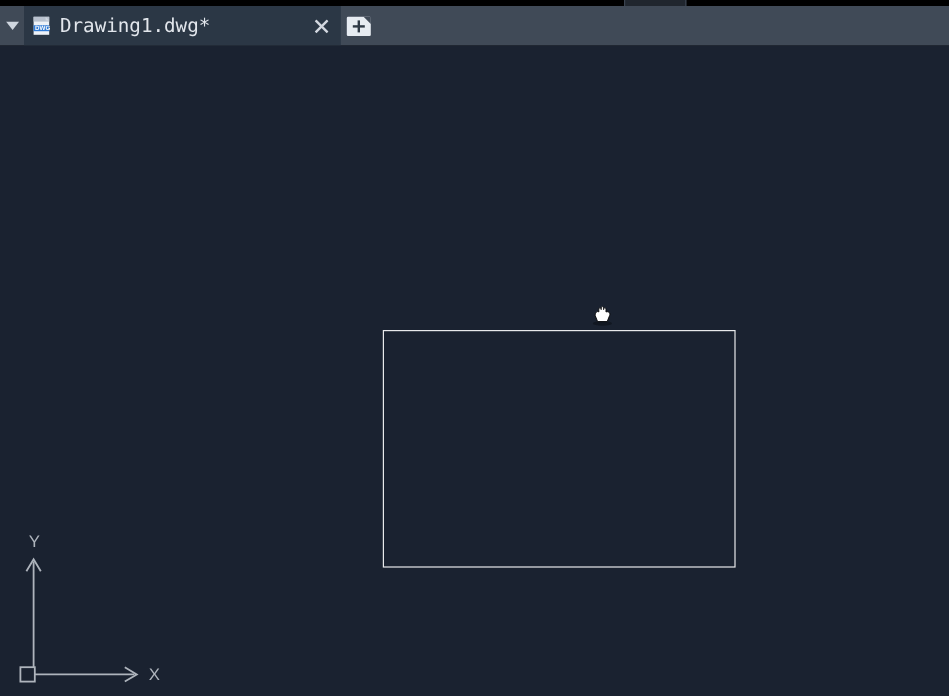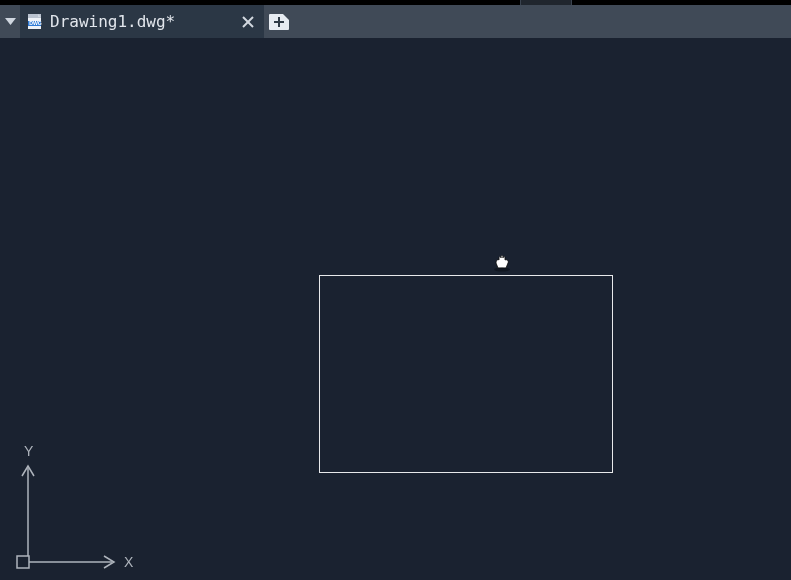--- a/index.html
+++ b/index.html
@@ -30,21 +30,21 @@
   }
   .tabbar-drop {
     width: 20px;
     display: flex;
     align-items: center;
     justify-content: center;
     color: #cfd6df;
     cursor: pointer;
   }
   .tab {
-    width: 244px;
+    width: 264px;
     background: #2b3745;
     display: flex;
     align-items: center;
     padding: 0 6px 0 6px;
     box-sizing: border-box;
   }
   .tab .file-icon {
     width: 18px;
     height: 18px;
     margin-right: 6px;

